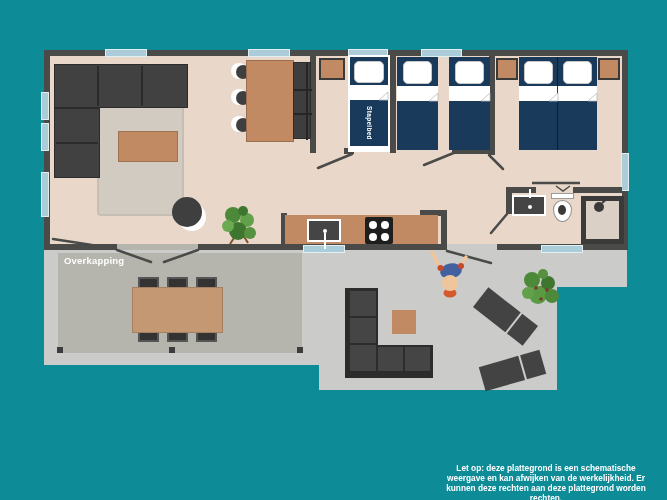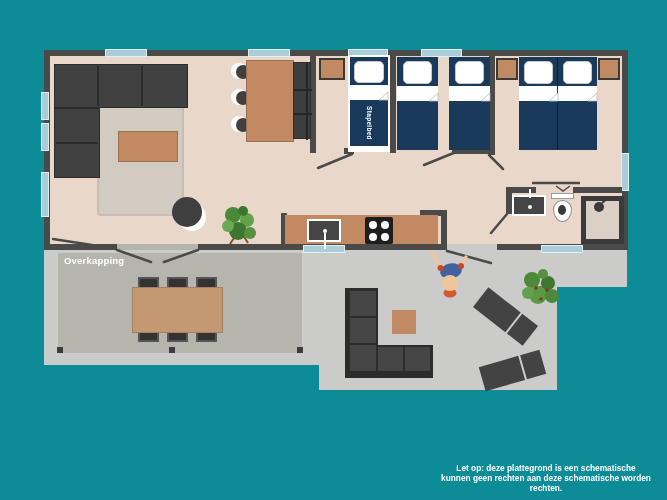--- a/index.html
+++ b/index.html
@@ -247,17 +247,18 @@
       <ellipse cx="451" cy="271" rx="11" ry="7.5" fill="#44619f" transform="rotate(-10 451 271)"></ellipse>
       <circle cx="440.5" cy="268" r="3" fill="#c24b2e"></circle>
       <circle cx="461" cy="266" r="3" fill="#c24b2e"></circle>
       <ellipse cx="450" cy="293" rx="6.5" ry="4.5" fill="#d4592c"></ellipse>
       <circle cx="450" cy="283" r="8" fill="#f0c59b"></circle>
     </g>
   </svg>
 
   <div class="abs disclaimer" style="left:432px;top:463px;width:228px;">
     <div>Let op: deze plattegrond is een schematische</div>
-    <div>kunnen geen rechten aan deze schematische worden</div>
+    <div>weergave en kan afwijken van de werkelijkheid. Er</div>
+    <div>kunnen deze rechten aan deze plattegrond worden</div>
     <div>rechten.</div>
   </div>
 
 </div>
 
 </body></html>

